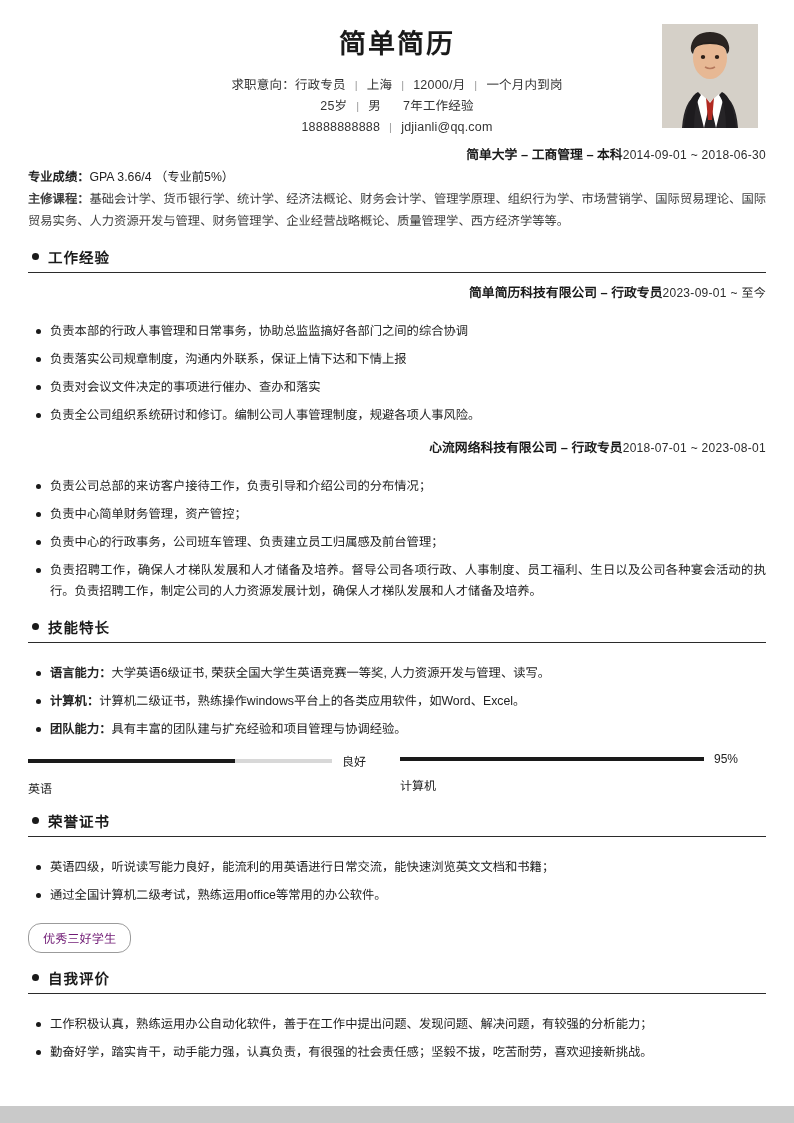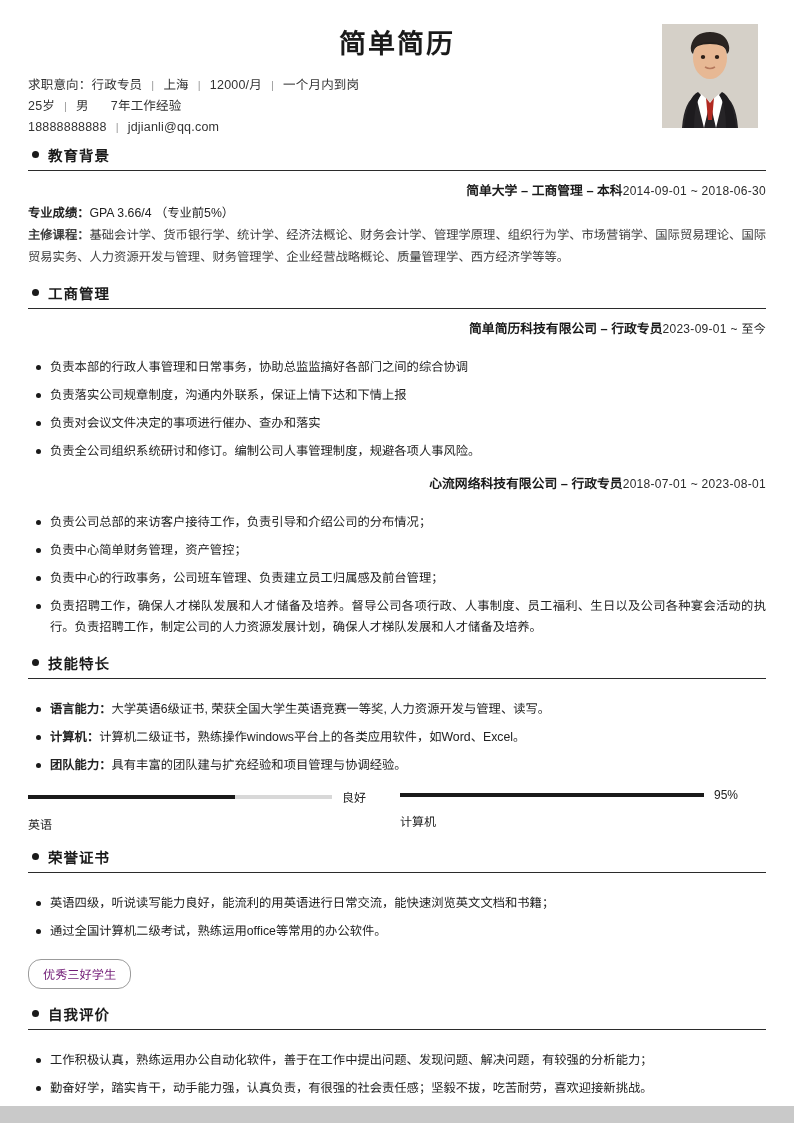--- a/index.html
+++ b/index.html
@@ -30,20 +30,21 @@
   .resume-title {
     text-align: center;
     font-size: 27px;
     font-weight: bold;
     color: #1a1a1a;
     letter-spacing: 2px;
     margin: 0 0 14px 0;
     padding-right: 0;
   }
   .meta-line {
+    text-align: center;
     font-size: 12.5px;
     color: #333;
     line-height: 21px;
     letter-spacing: 0.2px;
   }
   .meta-line .sep {
     color: #9a9a9a;
     padding: 0 9px;
     font-size: 11px;
   }
@@ -228,40 +229,36 @@
         <path d="M36 68 q-10 4 -14 36 l10 0 q0 -24 7 -33z" fill="#1d1b1e"></path>
         <path d="M60 68 q10 4 14 36 l-10 0 q0 -24 -7 -33z" fill="#1d1b1e"></path>
         <ellipse cx="41" cy="33" rx="2.2" ry="2" fill="#2c2018"></ellipse>
         <ellipse cx="55" cy="33" rx="2.2" ry="2" fill="#2c2018"></ellipse>
         <path d="M43 43 q5 3 10 0" stroke="#b5785c" stroke-width="1.5" fill="none"></path>
       </svg>
     </div>
   </div>
 
   <div class="section">
-    <div class="section-head">
-      <span class="bullet-dot"></span>
-      <span class="section-title">教育背景</span>
-    </div>
     <div class="row">
       <span class="entry-title">简单大学 – 工商管理 – 本科</span>
       <span class="entry-date">2014-09-01 ~ 2018-06-30</span>
     </div>
     <div class="kv">
       <b>专业成绩：</b><span>GPA 3.66/4 （专业前5%）</span>
     </div>
     <div class="para">
       <b>主修课程：</b><span>基础会计学、货币银行学、统计学、经济法概论、财务会计学、管理学原理、组织行为学、市场营销学、国际贸易理论、国际贸易实务、人力资源开发与管理、财务管理学、企业经营战略概论、质量管理学、西方经济学等等。</span>
     </div>
   </div>
 
   <div class="section">
     <div class="section-head">
       <span class="bullet-dot"></span>
-      <span class="section-title">工商管理</span>
+      <span class="section-title">工作经验</span>
     </div>
 
     <div class="job-block">
       <div class="row">
         <span class="entry-title">简单简历科技有限公司 – 行政专员</span>
         <span class="entry-date">2023-09-01 ~ 至今</span>
       </div>
       <ul class="dots">
         <li>负责本部的行政人事管理和日常事务，协助总监监搞好各部门之间的综合协调</li>
         <li>负责落实公司规章制度，沟通内外联系，保证上情下达和下情上报</li>

